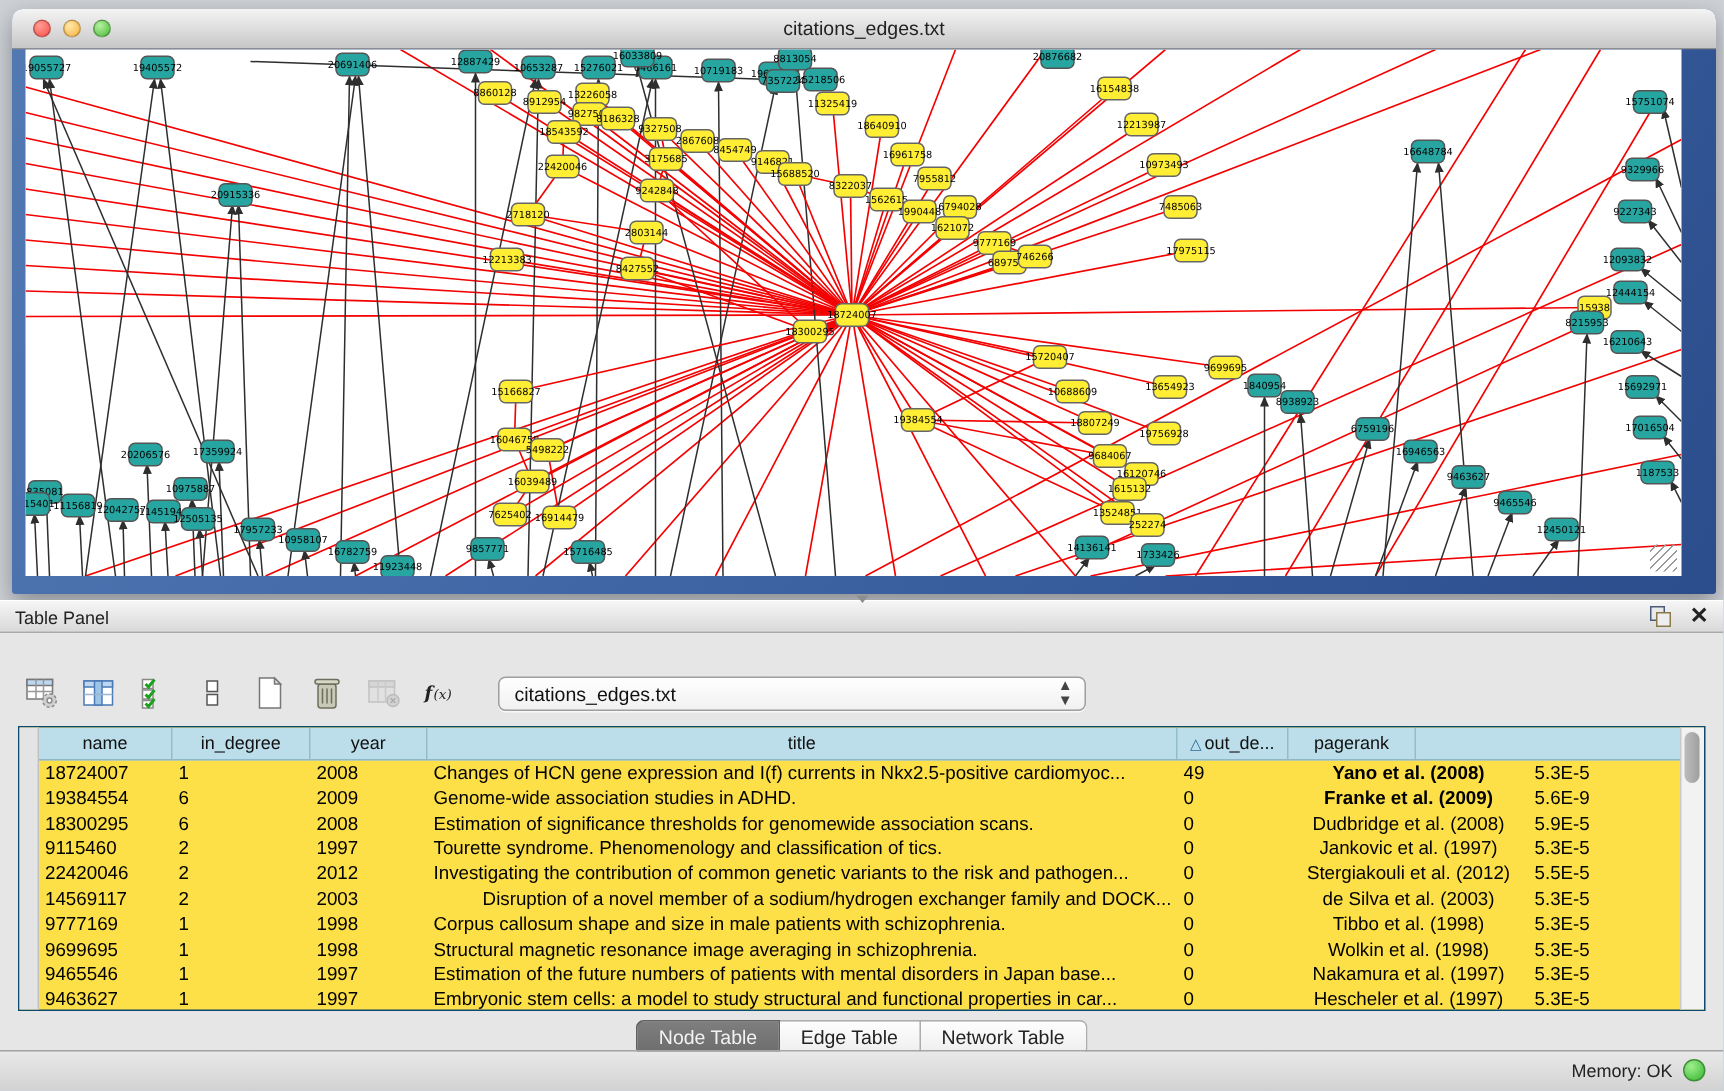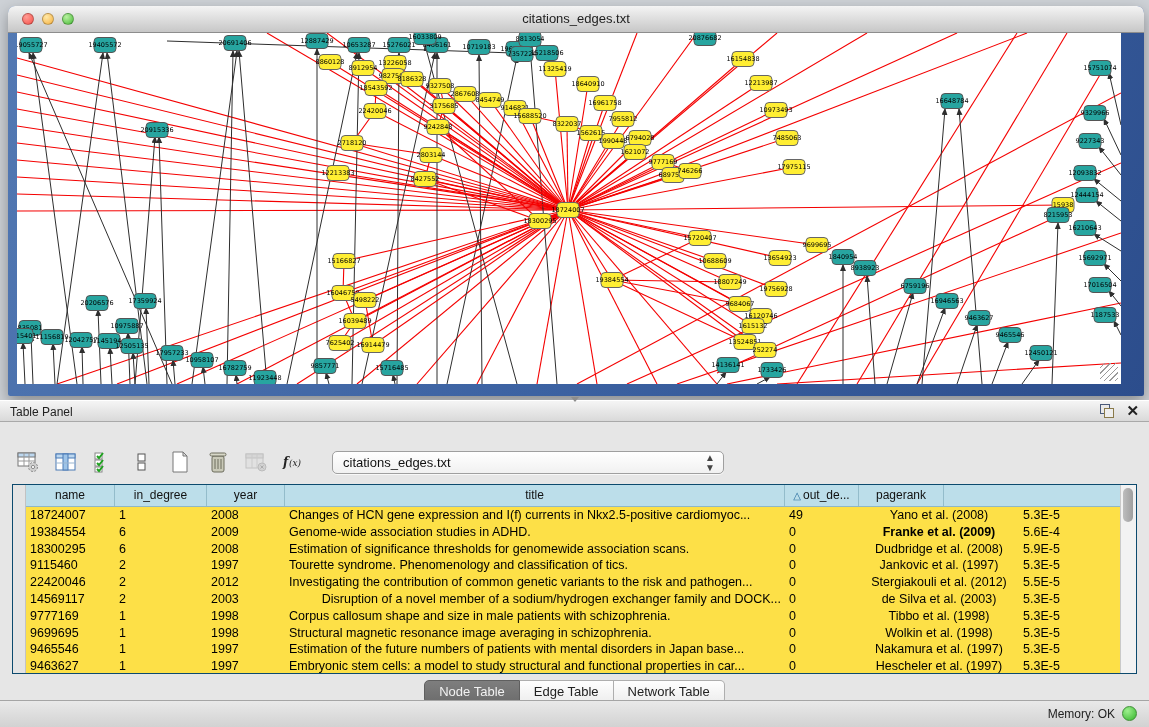--- a/index.html
+++ b/index.html
@@ -807,31 +807,31 @@
             <div class="th" style="width: 74px;"><span class="sort">△</span>out_de...</div>
             <div class="th" style="width: 85px;">pagerank</div>
           </div>
         <div class="tbody" id="tbody">
             <div class="tr">
               <div class="td" style="width: 89px;">18724007</div>
               <div class="td" style="width: 92px;">1</div>
               <div class="td" style="width: 78px;">2008</div>
               <div class="td" style="width: 500px;">Changes of HCN gene expression and I(f) currents in Nkx2.5-positive cardiomyoc...</div>
               <div class="td" style="width: 74px;">49</div>
-              <div class="td c" style="width: 160px;">Yano et al. (2008)</div>
+              <div class="td c" style="width: 160px; font-weight: bold;">Yano et al. (2008)</div>
               <div class="td" style="width: 85px;">5.3E-5</div>
             </div>
             <div class="tr">
               <div class="td" style="width: 89px;">19384554</div>
               <div class="td" style="width: 92px;">6</div>
               <div class="td" style="width: 78px;">2009</div>
               <div class="td" style="width: 500px;">Genome-wide association studies in ADHD.</div>
               <div class="td" style="width: 74px;">0</div>
               <div class="td c" style="width: 160px; font-weight: bold;">Franke et al. (2009)</div>
-              <div class="td" style="width: 85px;">5.6E-4</div>
+              <div class="td" style="width: 85px;">5.6E-9</div>
             </div>
             <div class="tr">
               <div class="td" style="width: 89px;">18300295</div>
               <div class="td" style="width: 92px;">6</div>
               <div class="td" style="width: 78px;">2008</div>
               <div class="td" style="width: 500px;">Estimation of significance thresholds for genomewide association scans.</div>
               <div class="td" style="width: 74px;">0</div>
               <div class="td c" style="width: 160px;">Dudbridge et al. (2008)</div>
               <div class="td" style="width: 85px;">5.9E-5</div>
             </div>

